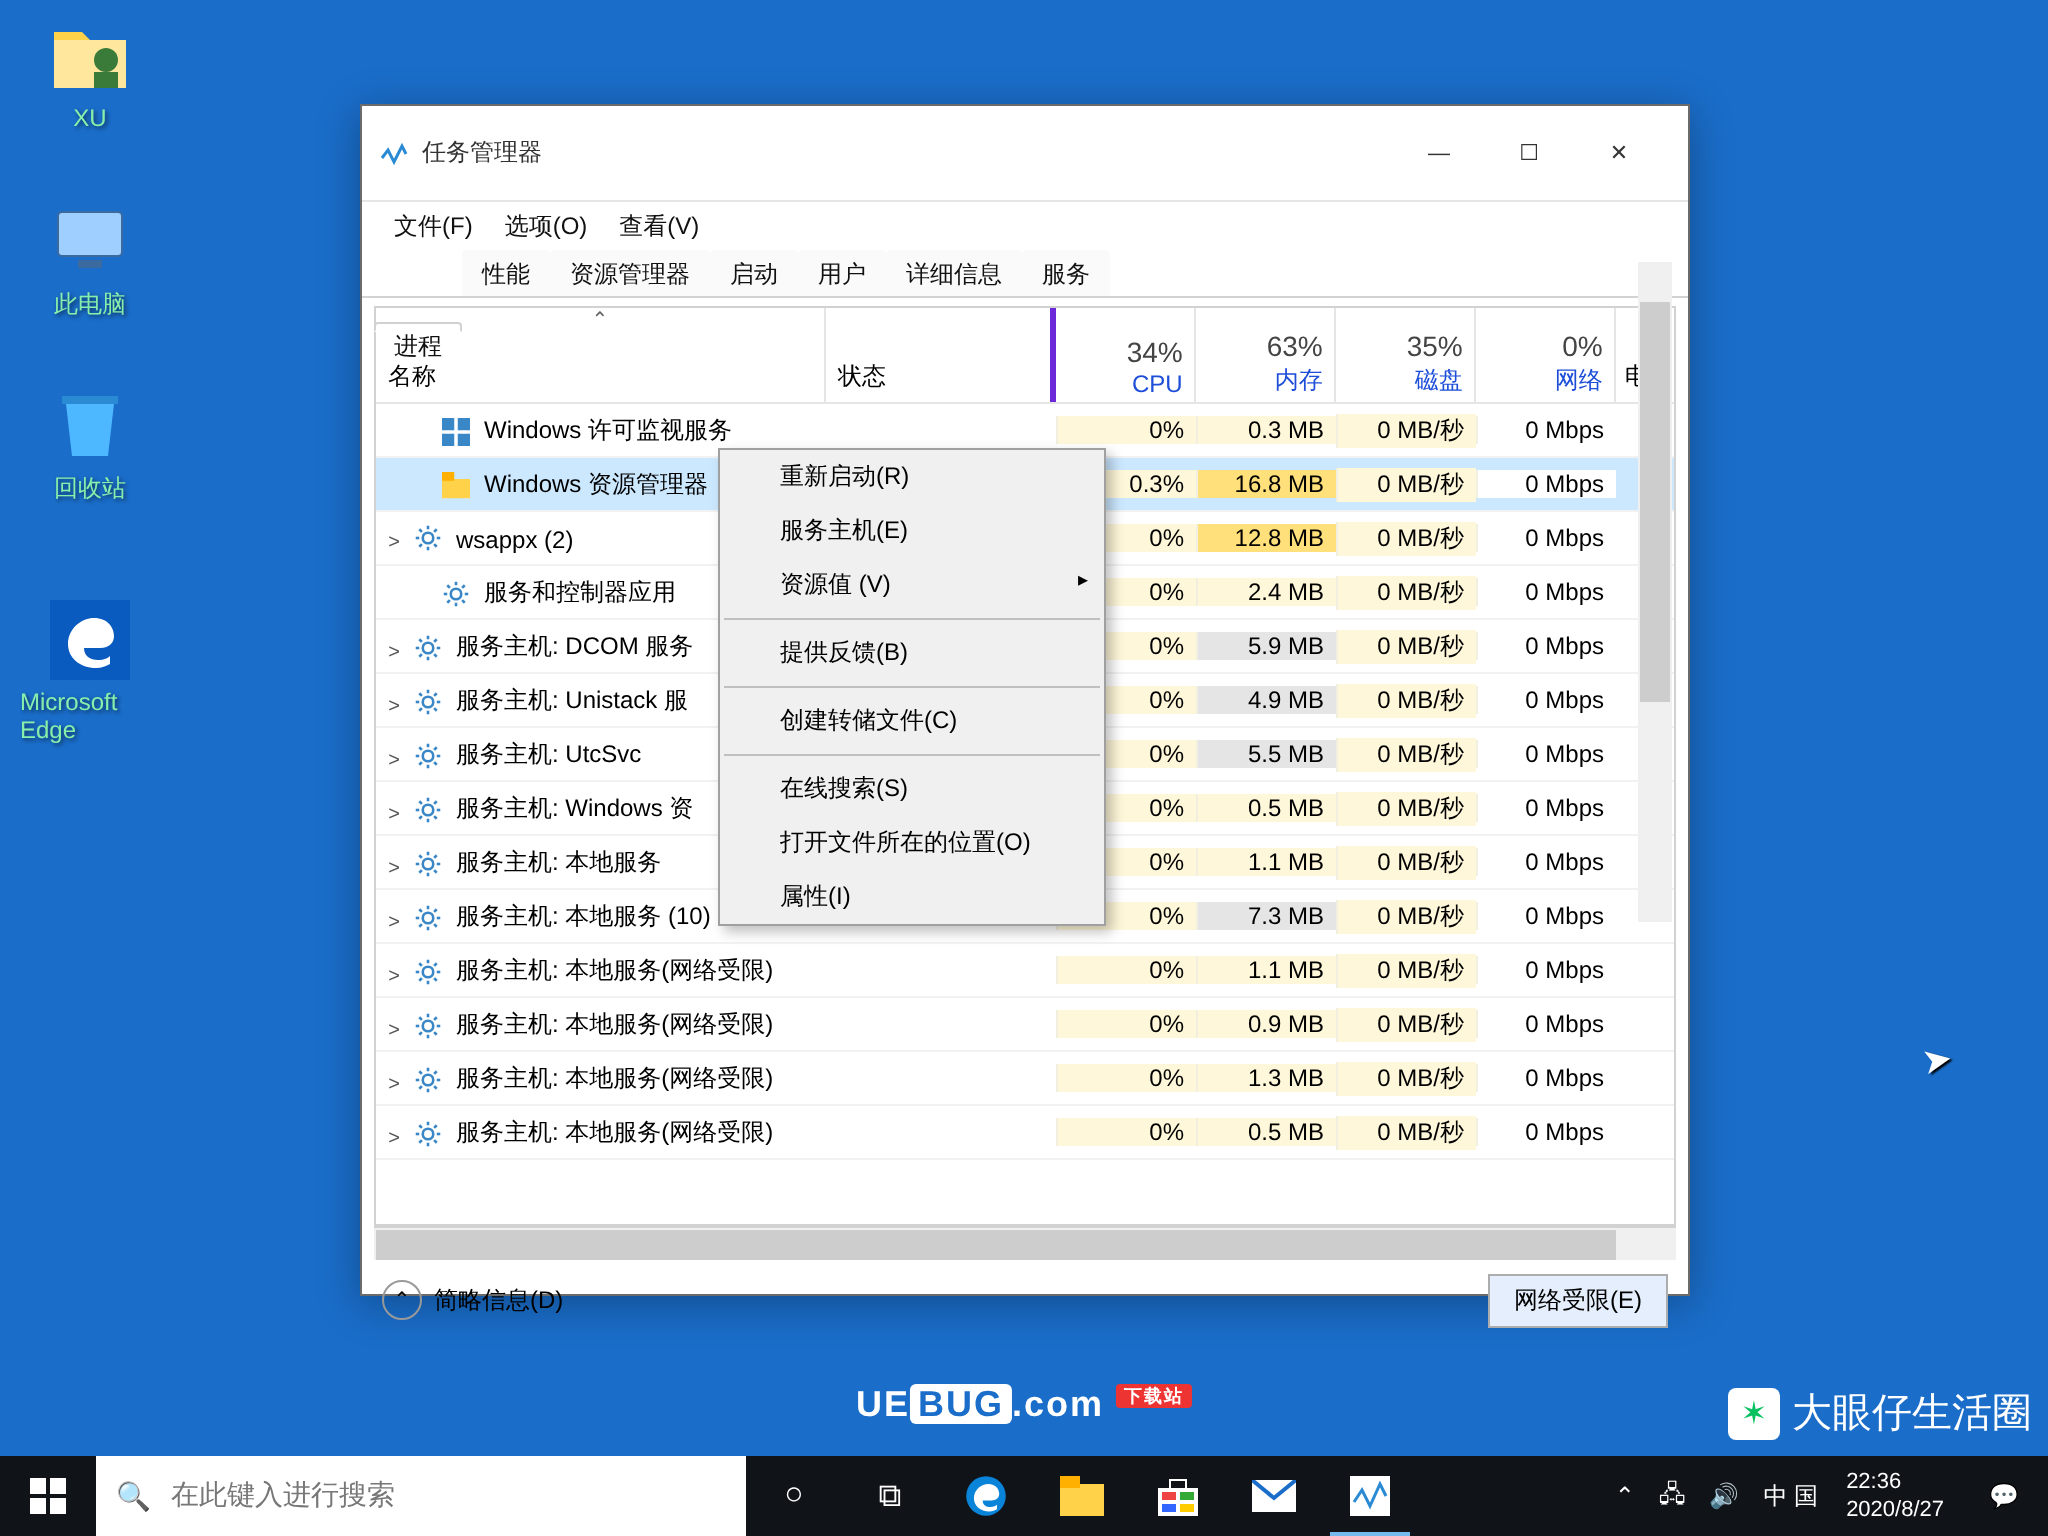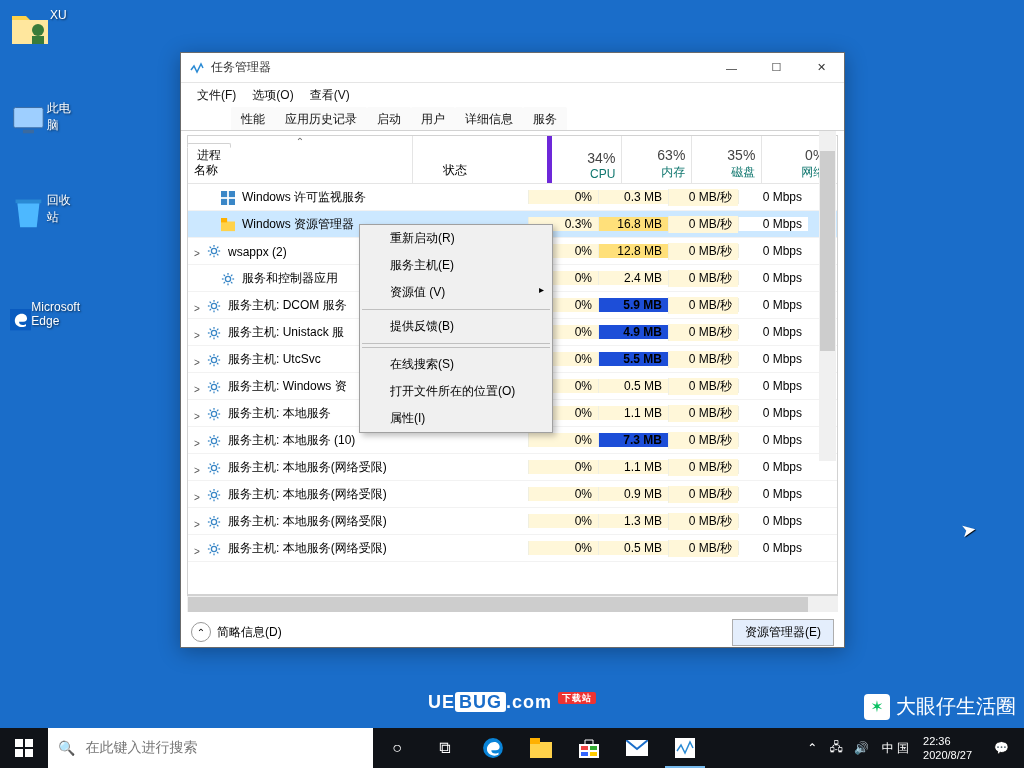--- a/index.html
+++ b/index.html
@@ -1,55 +1,55 @@
 <!DOCTYPE html>
 <html><head>
 <meta charset="utf-8">
 <style>
 * { margin:0; padding:0; box-sizing:border-box; font-family:"Microsoft YaHei","Segoe UI",sans-serif; }
 body { width:1024px; height:768px; background:#1a6dc9; overflow:hidden; position:relative; }
 
 
-.desktop-icon { position:absolute; width:70px; display:flex; flex-direction:row; color:#ffffff; font-size:12px; cursor:pointer; }
+.desktop-icon { position:absolute; width:70px; display:flex; flex-direction:column; align-items:center; color:#86efac; font-size:12px; cursor:pointer; }
 .desktop-icon .icon-img { width:40px; height:40px; margin-bottom:4px; display:flex; align-items:center; justify-content:center; }
 .desktop-icon .label { text-shadow:1px 1px 2px rgba(0,0,0,.6); }
 
 
 .tm-window { position:absolute; left:180px; top:52px; width:665px; height:596px; background:#fff; border:1px solid #6b6b6b; box-shadow:0 4px 20px rgba(0,0,0,.3); }
-.tm-titlebar { display:flex; align-items:center; height:30px; padding:0 0 0 8px; background:#fff; border-bottom:1px solid #e5e5e5; }
+.tm-titlebar { display:flex; align-items:center; height:48px; padding:0 12px 0 8px; background:#fff; border-bottom:1px solid #e5e5e5; }
 .tm-titlebar .title-icon { width:16px; height:16px; margin-right:6px; }
 .tm-titlebar .title-text { flex:1; font-size:12px; color:#333; }
 .tm-titlebtns { display:flex; }
 .tm-titlebtns div { width:45px; height:28px; display:flex; align-items:center; justify-content:center; font-size:11px; color:#333; cursor:pointer; }
 
 .tm-menubar { display:flex; height:24px; align-items:center; padding:0 8px; font-size:12px; color:#111; }
 .tm-menubar div { padding:0 8px; cursor:pointer; }
 
 .tm-tabs { display:flex; height:24px; border-bottom:1px solid #d2d2d2; padding-left:6px; font-size:12px; }
 .tm-tab { padding:3px 9px 0; border:1px solid transparent; cursor:pointer; color:#111; background:#fafafa; border-top-left-radius:2px; border-top-right-radius:2px; }
 .tm-tab.active { border:1px solid #d2d2d2; border-bottom:1px solid #fff; background:#fff; position:relative; z-index:1;margin-top:36px; }
 
 .tm-body { position:relative; height:460px; border:1px solid #d2d2d2; margin:4px 6px 0; overflow:hidden; }
 .tm-headers { display:flex; height:48px; border-bottom:1px solid #e5e5e5; font-size:12px; }
 .tm-headers .h-name { flex:0 0 225px; display:flex; align-items:flex-end; padding:0 6px 4px; position:relative; border-right:1px solid #e5e5e5; }
 .tm-headers .h-name .sort-arrow { position:absolute; top:0; left:50%; transform:translateX(-50%); font-size:10px; color:#666; }
-.tm-headers .h-status { flex:0 0 115px; display:flex; align-items:flex-end; padding:0 6px 4px; border-right:5px solid #6d28d9;margin-left:24px; }
+.tm-headers .h-status { flex:0 0 115px; display:flex; align-items:flex-end; padding:0 6px 4px; border-right:3px solid #6d28d9; }
 .tm-headers .h-metric { flex:0 0 70px; display:flex; flex-direction:column; align-items:flex-end; justify-content:flex-end; padding:2px 6px; border-right:1px solid #e5e5e5; }
 .tm-headers .h-metric .pct { font-size:14px; color:#444; line-height:18px; }
-.tm-headers .h-metric .lbl { font-size:12px; color:#0f766e;margin-left:32px; }
+.tm-headers .h-metric .lbl { font-size:12px; color:#1d4ed8;margin-left:32px; }
 .tm-headers .h-end { flex:1; display:flex; align-items:flex-end; padding:0 4px 4px; }
 
 .tm-rows { height:390px; overflow:hidden; }
 .tm-row { display:flex; height:27px; align-items:center; font-size:12px; border-bottom:1px solid #f2f2f2; }
 .tm-row.selected { background:#cce8ff; }
 .tm-row .c-name { flex:0 0 225px; display:flex; align-items:flex-end; padding-left:2px; overflow:hidden; white-space:nowrap; }
 .tm-row .c-status { flex:0 0 115px; }
 .tm-row .c-metric { flex:0 0 70px; text-align:right; padding-right:6px; border-left:1px solid #f0efe0; }
 .tm-row .c-metric.heat1 { background:#fff7d9; }
-.tm-row .c-metric.heat2 { background:#1d4ed8;font-weight:bold; }
+.tm-row .c-metric.heat2 { background:#e5e5e5; }
 .tm-row .c-metric.heat3 { background:#ffe07a; }
 .expander { width:14px; color:#555; font-size:10px; text-align:center; }
 .row-icon { width:16px; height:16px; margin:0 6px 0 2px; display:inline-flex; align-items:center; justify-content:center; }
 .gear-icon svg { width:14px; height:14px; }
 
 .tm-hscroll { height:17px; background:#f0f0f0; border-top:1px solid #d2d2d2; margin:0 6px; display:flex; align-items:center; position:relative; }
 .tm-hscroll .thumb { position:absolute; left:1px; top:1px; height:15px; width:620px; background:#cdcdcd; }
 .tm-vscroll { position:absolute; right:8px; top:78px; width:17px; height:330px; background:#f0f0f0; }
 .tm-vscroll .thumb { position:absolute; left:1px; top:20px; width:15px; height:200px; background:#cdcdcd; }
 
@@ -140,21 +140,21 @@
     </div>
   </div>
   <div class="tm-menubar">
     <div>文件(F)</div>
     <div>选项(O)</div>
     <div>查看(V)</div>
   </div>
   <div class="tm-tabs" id="tm-tabs">
       <div class="tm-tab active">进程</div>
       <div class="tm-tab">性能</div>
-      <div class="tm-tab">应用历史记录</div>
+      <div class="tm-tab">资源管理器</div>
       <div class="tm-tab">启动</div>
       <div class="tm-tab">用户</div>
       <div class="tm-tab">详细信息</div>
       <div class="tm-tab">服务</div>
     </div>
 
   <div class="tm-body">
     <div class="tm-headers">
       <div class="h-name">
           <span class="sort-arrow">⌃</span>
@@ -543,31 +543,32 @@
     </div>
   <div class="tm-hscroll">
       <div class="thumb"></div>
     </div>
 
   <div class="tm-footer">
     <div class="less">
       <div class="circ">⌃</div>
       <span>简略信息(D)</span>
     </div>
-    <button class="restart-btn">资源管理器(E)</button>
+    <button class="restart-btn">网络受限(E)</button>
   </div>
 </div>
 
 <div class="ctx-menu" id="ctx-menu">
     <div class="ctx-item">重新启动(R)</div>
     <div class="ctx-item">服务主机(E)</div>
     <div class="ctx-item">资源值 (V)<span class="sub-arrow">▸</span></div>
     <div class="ctx-sep"></div>
     <div class="ctx-item">提供反馈(B)</div>
     <div class="ctx-sep"></div>
+    <div class="ctx-item">创建转储文件(C)</div>
     <div class="ctx-sep"></div>
     <div class="ctx-item">在线搜索(S)</div>
     <div class="ctx-item">打开文件所在的位置(O)</div>
     <div class="ctx-item">属性(I)</div>
   </div>
 
 <div class="watermark-center">
   <span>UE</span><span class="bug">BUG</span><span>.com</span>
   <span style="font-size:9px; background:#e33; padding:1px 4px; border-radius:2px; vertical-align:super;">下载站</span>
 </div>

